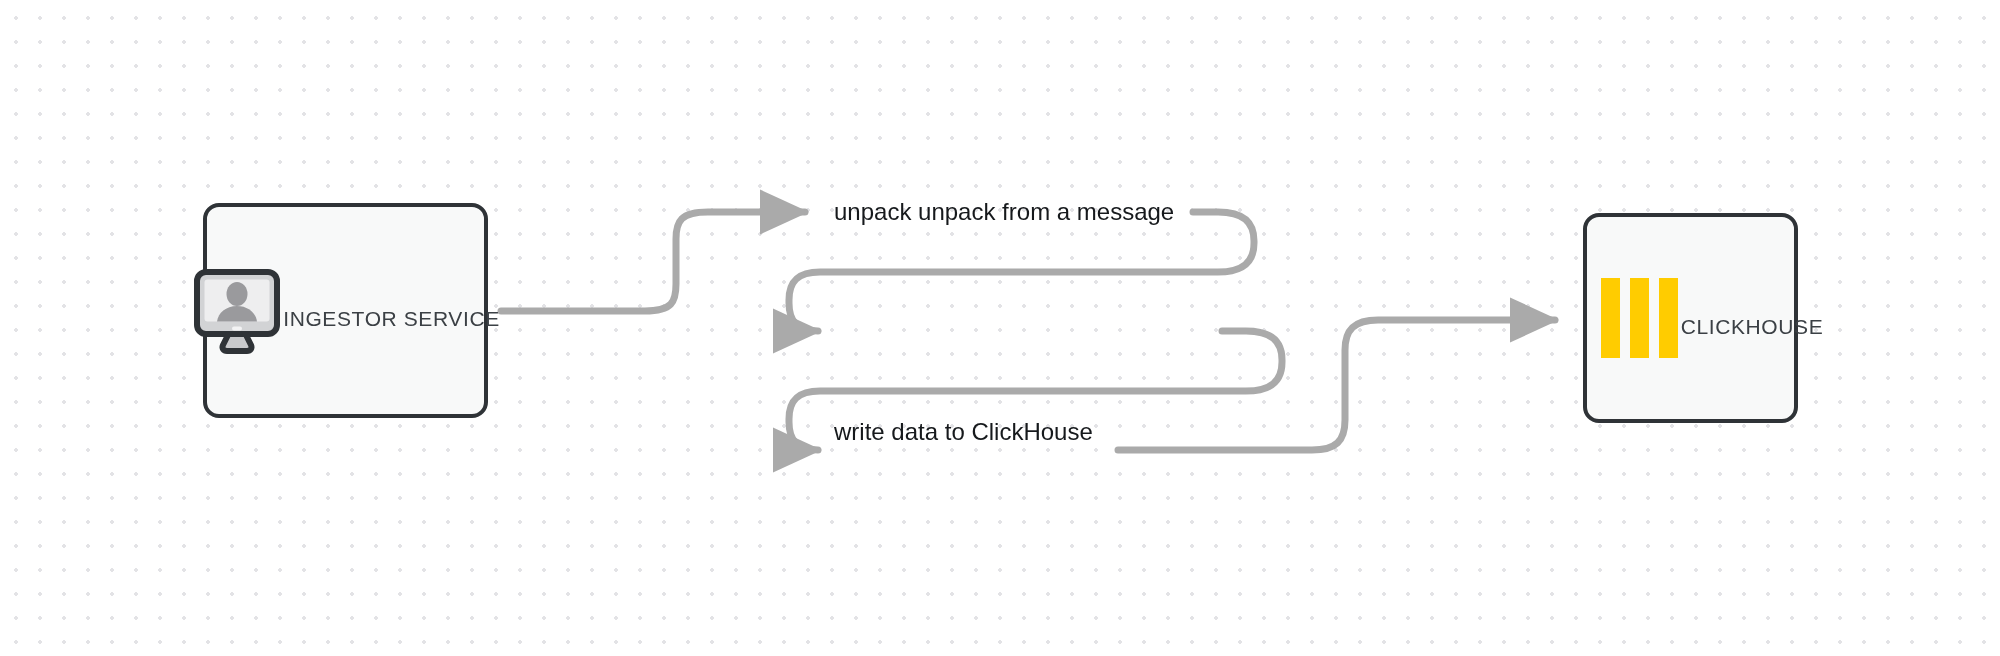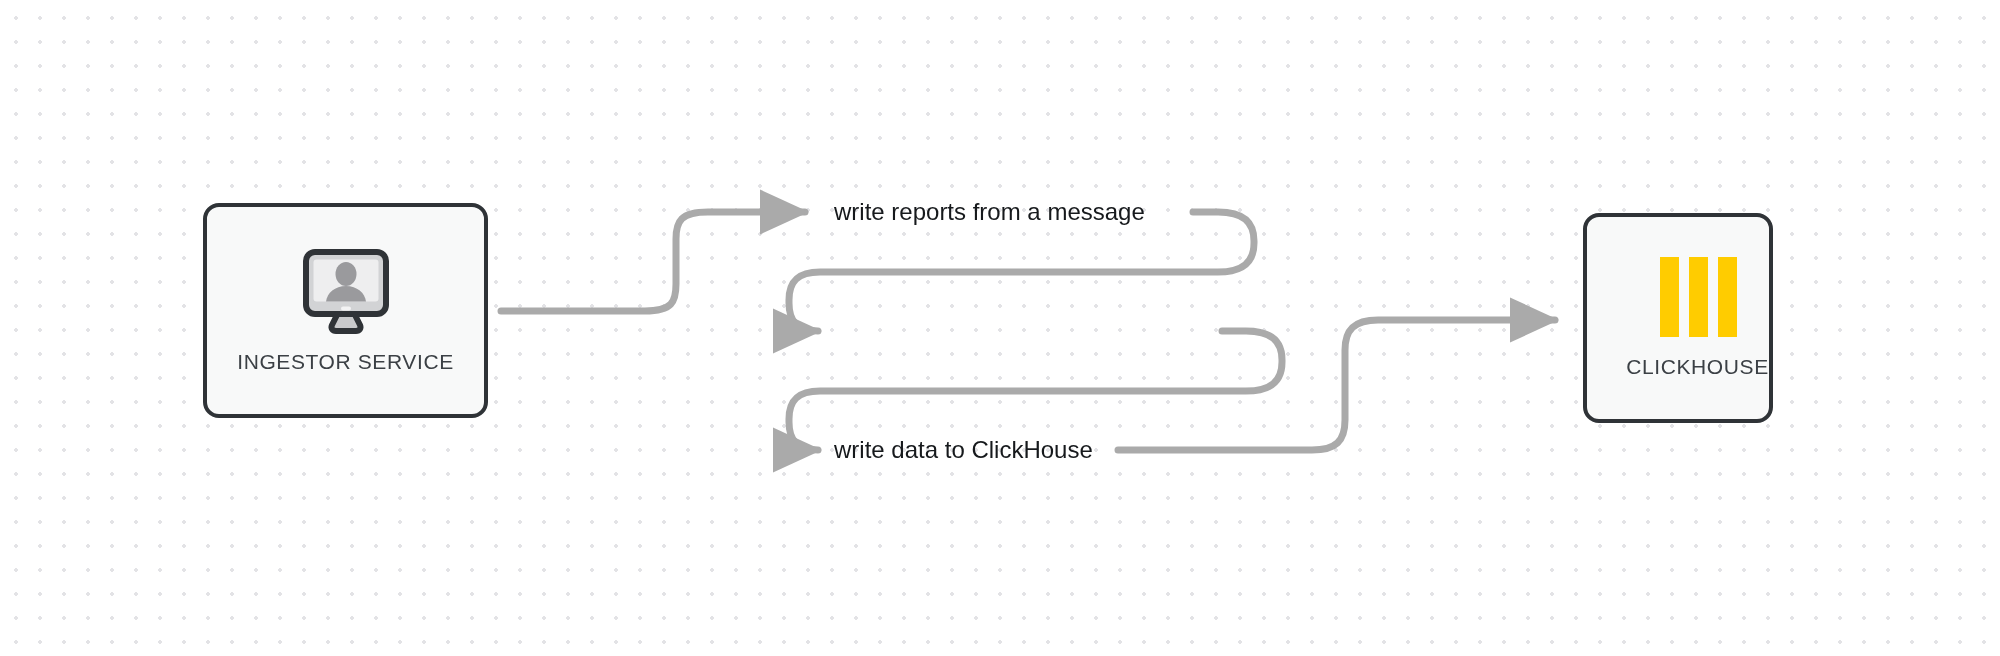--- a/index.html
+++ b/index.html
@@ -29,34 +29,34 @@
   }
 
   
   .node {
     position: absolute;
     box-sizing: border-box;
     background: #f8f9f9;
     border: 4px solid #2f3337;
     border-radius: 16px;
     display: flex;
-    flex-direction: column;
+    flex-direction: row;
     align-items: center;
     justify-content: center;
   }
   #node-ingestor {
     left: 203px;
     top: 203px;
     width: 285px;
     height: 215px;
   }
   #node-clickhouse {
     left: 1583px;
     top: 213px;
-    width: 190px;
+    width: 215px;
     height: 210px;
     padding-left: 39px;
   }
   .node-label {
     color: #3b4045;
     font-size: 21px;
     letter-spacing: 0.6px;
     white-space: nowrap;
     text-align: center;
   }
@@ -72,21 +72,21 @@
   .edge-label {
     position: absolute;
     color: #16191c;
     font-size: 24px;
     white-space: nowrap;
     line-height: 1;
     transform: translateY(-50%);
   }
   #label-unpack     { left: 834px; top: 212px; }
   #label-processing { left: 834px; top: 331px; }
-  #label-write      { left: 834px; top: 450px; }
+  #label-write      { left: 834px; top: 432px; }
 </style>
 </head>
 <body>
 
 <div id="canvas">
 
   <svg id="edges" viewBox="0 0 2000 656" width="2000" height="656" aria-hidden="true">
     <defs>
       <marker id="arrow" viewBox="0 0 10 10" refX="9.2" refY="5" markerWidth="7" markerHeight="7" orient="auto-start-reverse">
         <path d="M 0 0.4 L 10 5 L 0 9.6 z" fill="#aaaaaa"></path>
@@ -124,21 +124,21 @@
 
       <path d="M 1118 450
                L 1312 450
                C 1336 450 1345 441 1345 420
                L 1345 350
                C 1345 330 1354 320 1378 320
                L 1555 320" marker-end="url(#arrow)"></path>
     </g>
   </svg>
 
-  <div class="edge-label" id="label-unpack">write reports from a message</div>
+  <div class="edge-label" id="label-unpack">unpack unpack from a message</div>
 
 
   <div class="edge-label" id="label-write">write data to ClickHouse</div>
 
   <div class="node" id="node-ingestor">
 
     <span class="icon-wrap">
       <svg width="92" height="86" viewBox="0 0 92 86">
 
         <rect x="6" y="4" width="80" height="62" rx="9" ry="9" fill="#d2d3d5" stroke="#2f3337" stroke-width="6"></rect>

